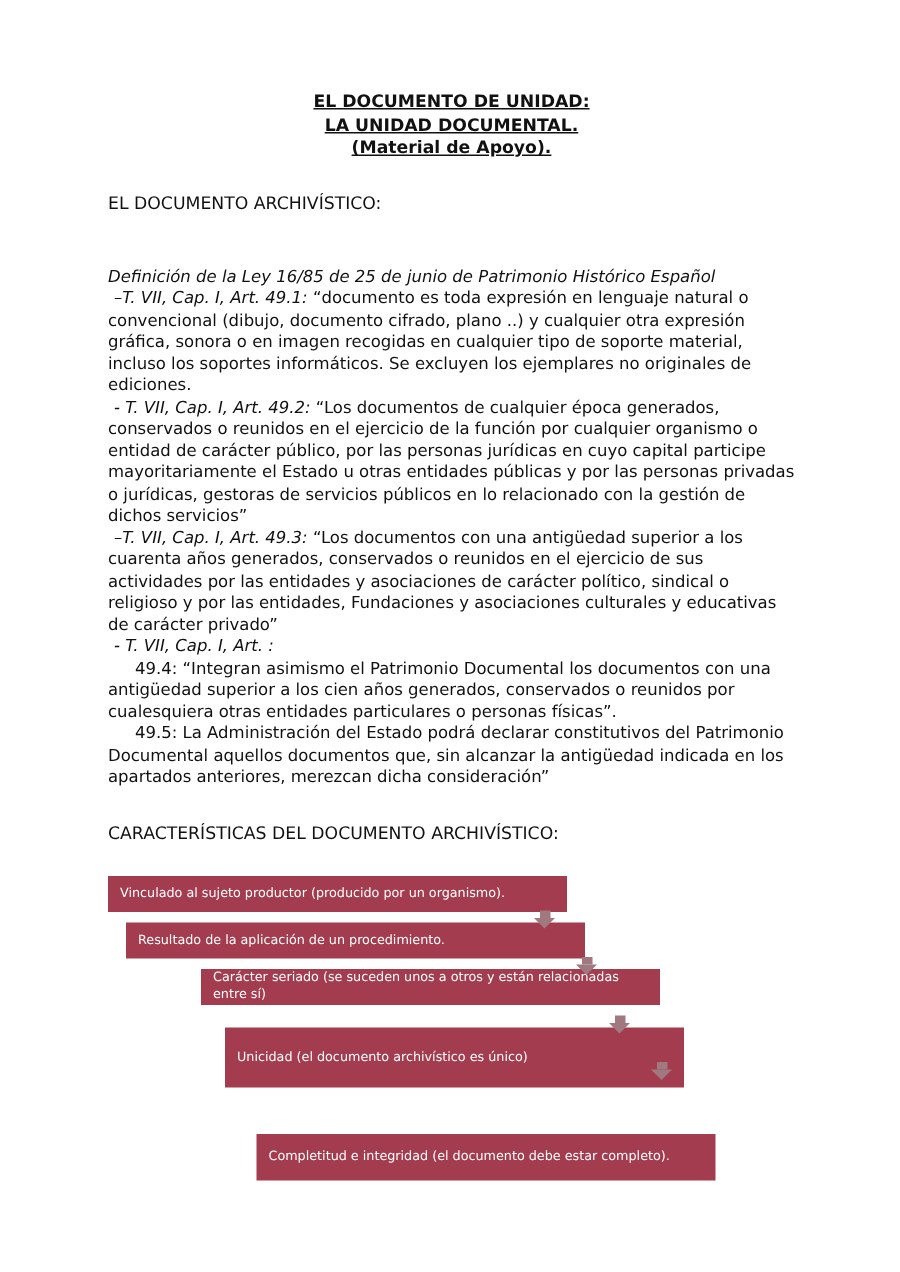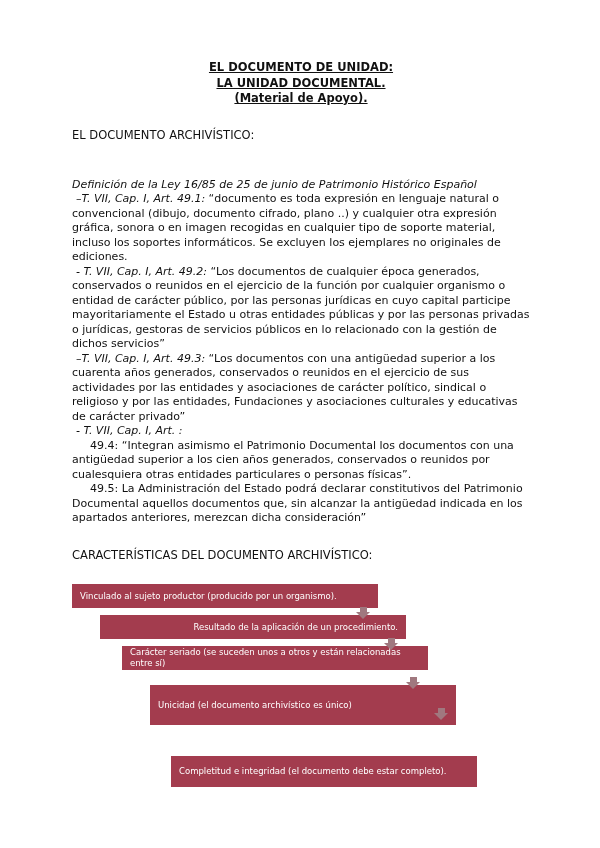--- a/index.html
+++ b/index.html
@@ -55,22 +55,22 @@
     color: #ffffff;
     font-size: 8.5px;
     line-height: 1.25;
     display: flex;
     align-items: center;
     padding: 12px 8px;
     box-sizing: border-box;
     z-index: 2;
   }
   .s1 { left: 0px;  top: 10px;  height: 23px; }
-  .s2 { left: 28px; top: 41px;  height: 21px; justify-content: flex-end; }
-  .s3 { left: 50px; top: 72px;  height: 14px; }
+  .s2 { left: 12px; top: 41px;  height: 21px; }
+  .s3 { left: 62px; top: 72px;  height: 14px; }
   .s4 { left: 78px; top: 111px; height: 40px; }
   .s5 { left: 99px; top: 142px; height: 31px; margin-top: 40px; }
   .arrow {
     position: absolute;
     width: 14px;
     z-index: 3;
   }
   .arrow .stem {
     width: 7px;
     height: 5px;

